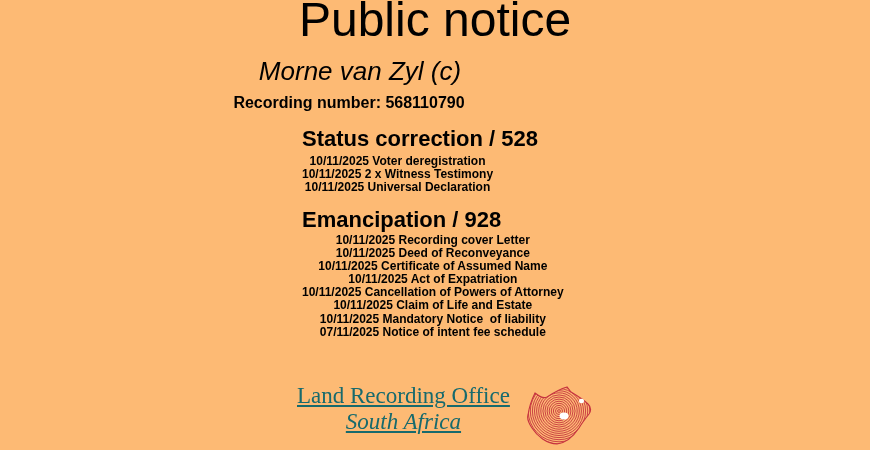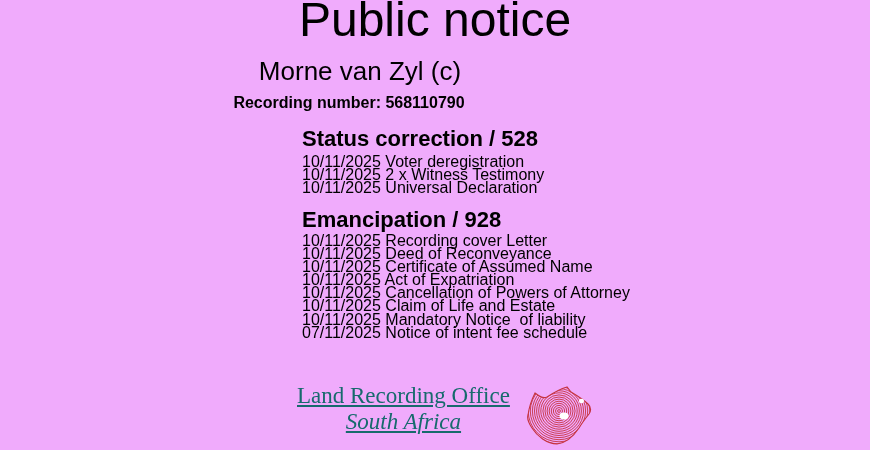--- a/index.html
+++ b/index.html
@@ -1,47 +1,47 @@
 <!DOCTYPE html>
 <html><head>
 <meta charset="utf-8">
 <style>
   html,body{margin:0;padding:0;background:#fff;}
   .page{
     position:relative;
     width:870px;height:450px;
-    background:#f0abfc;
+    background:#fdba74;
     overflow:hidden;
     font-family:"Liberation Sans",sans-serif;
     color:#000;
   }
   
   .header{position:absolute;left:0;top:0;width:870px;text-align:center;}
   .title{
     position:absolute;left:0;top:-6px;width:870px;
     font-size:48px;line-height:52px;font-weight:400;letter-spacing:0;
   }
   .subtitle{
     position:absolute;left:0;top:56px;width:720px;
-    font-size:26px;line-height:30px;font-weight:400;
+    font-size:26px;line-height:30px;font-weight:400;font-style:italic;
   }
   .recnum{
     position:absolute;left:0;top:94px;width:698px;
     font-size:16px;line-height:18px;font-weight:700;
   }
   
   .section-heading{
     position:absolute;left:302px;
     font-size:22px;line-height:20px;font-weight:700;
   }
   .h1{top:129px;}
   .h2{top:210px;}
   .item-list{
     position:absolute;left:302px;margin:0;padding:0;list-style:none;
-    font-size:16px;line-height:13.1px;font-weight:400;
+    font-size:12px;line-height:13.1px;font-weight:700;text-align:center;
   }
   .list1{top:155px;}
   .list2{top:234px;}
   .item-list li{white-space:pre;}
   
   .logo-text{
     position:absolute;left:297px;top:383px;
     font-family:"Liberation Serif",serif;
     line-height:26px;font-size:23px;
   }

